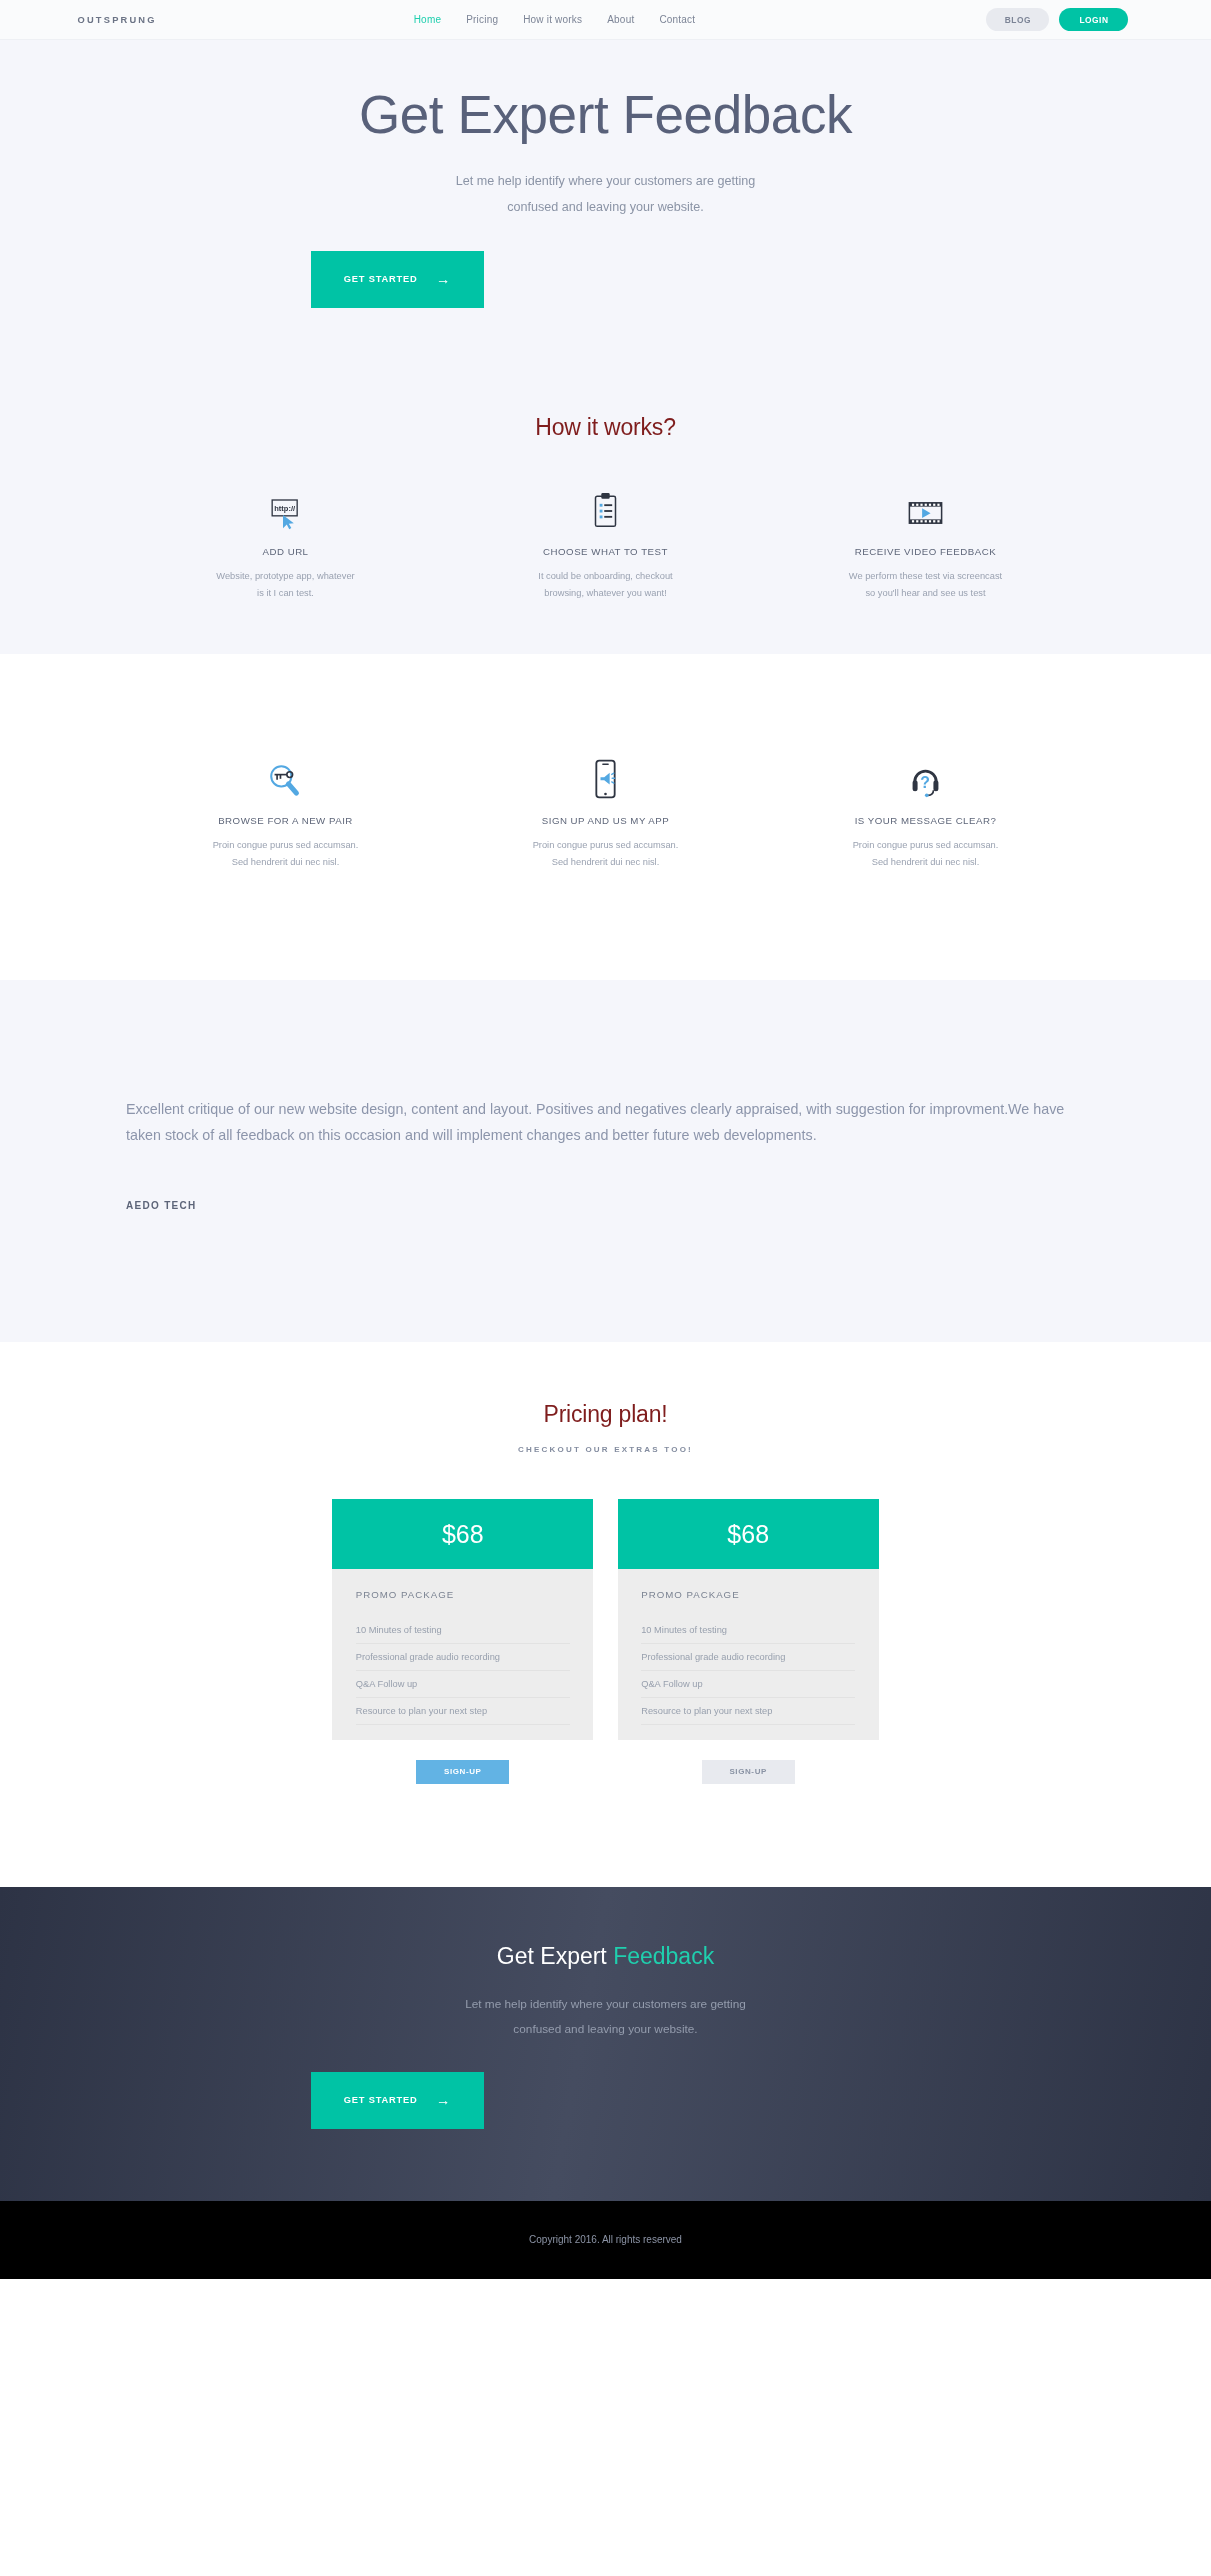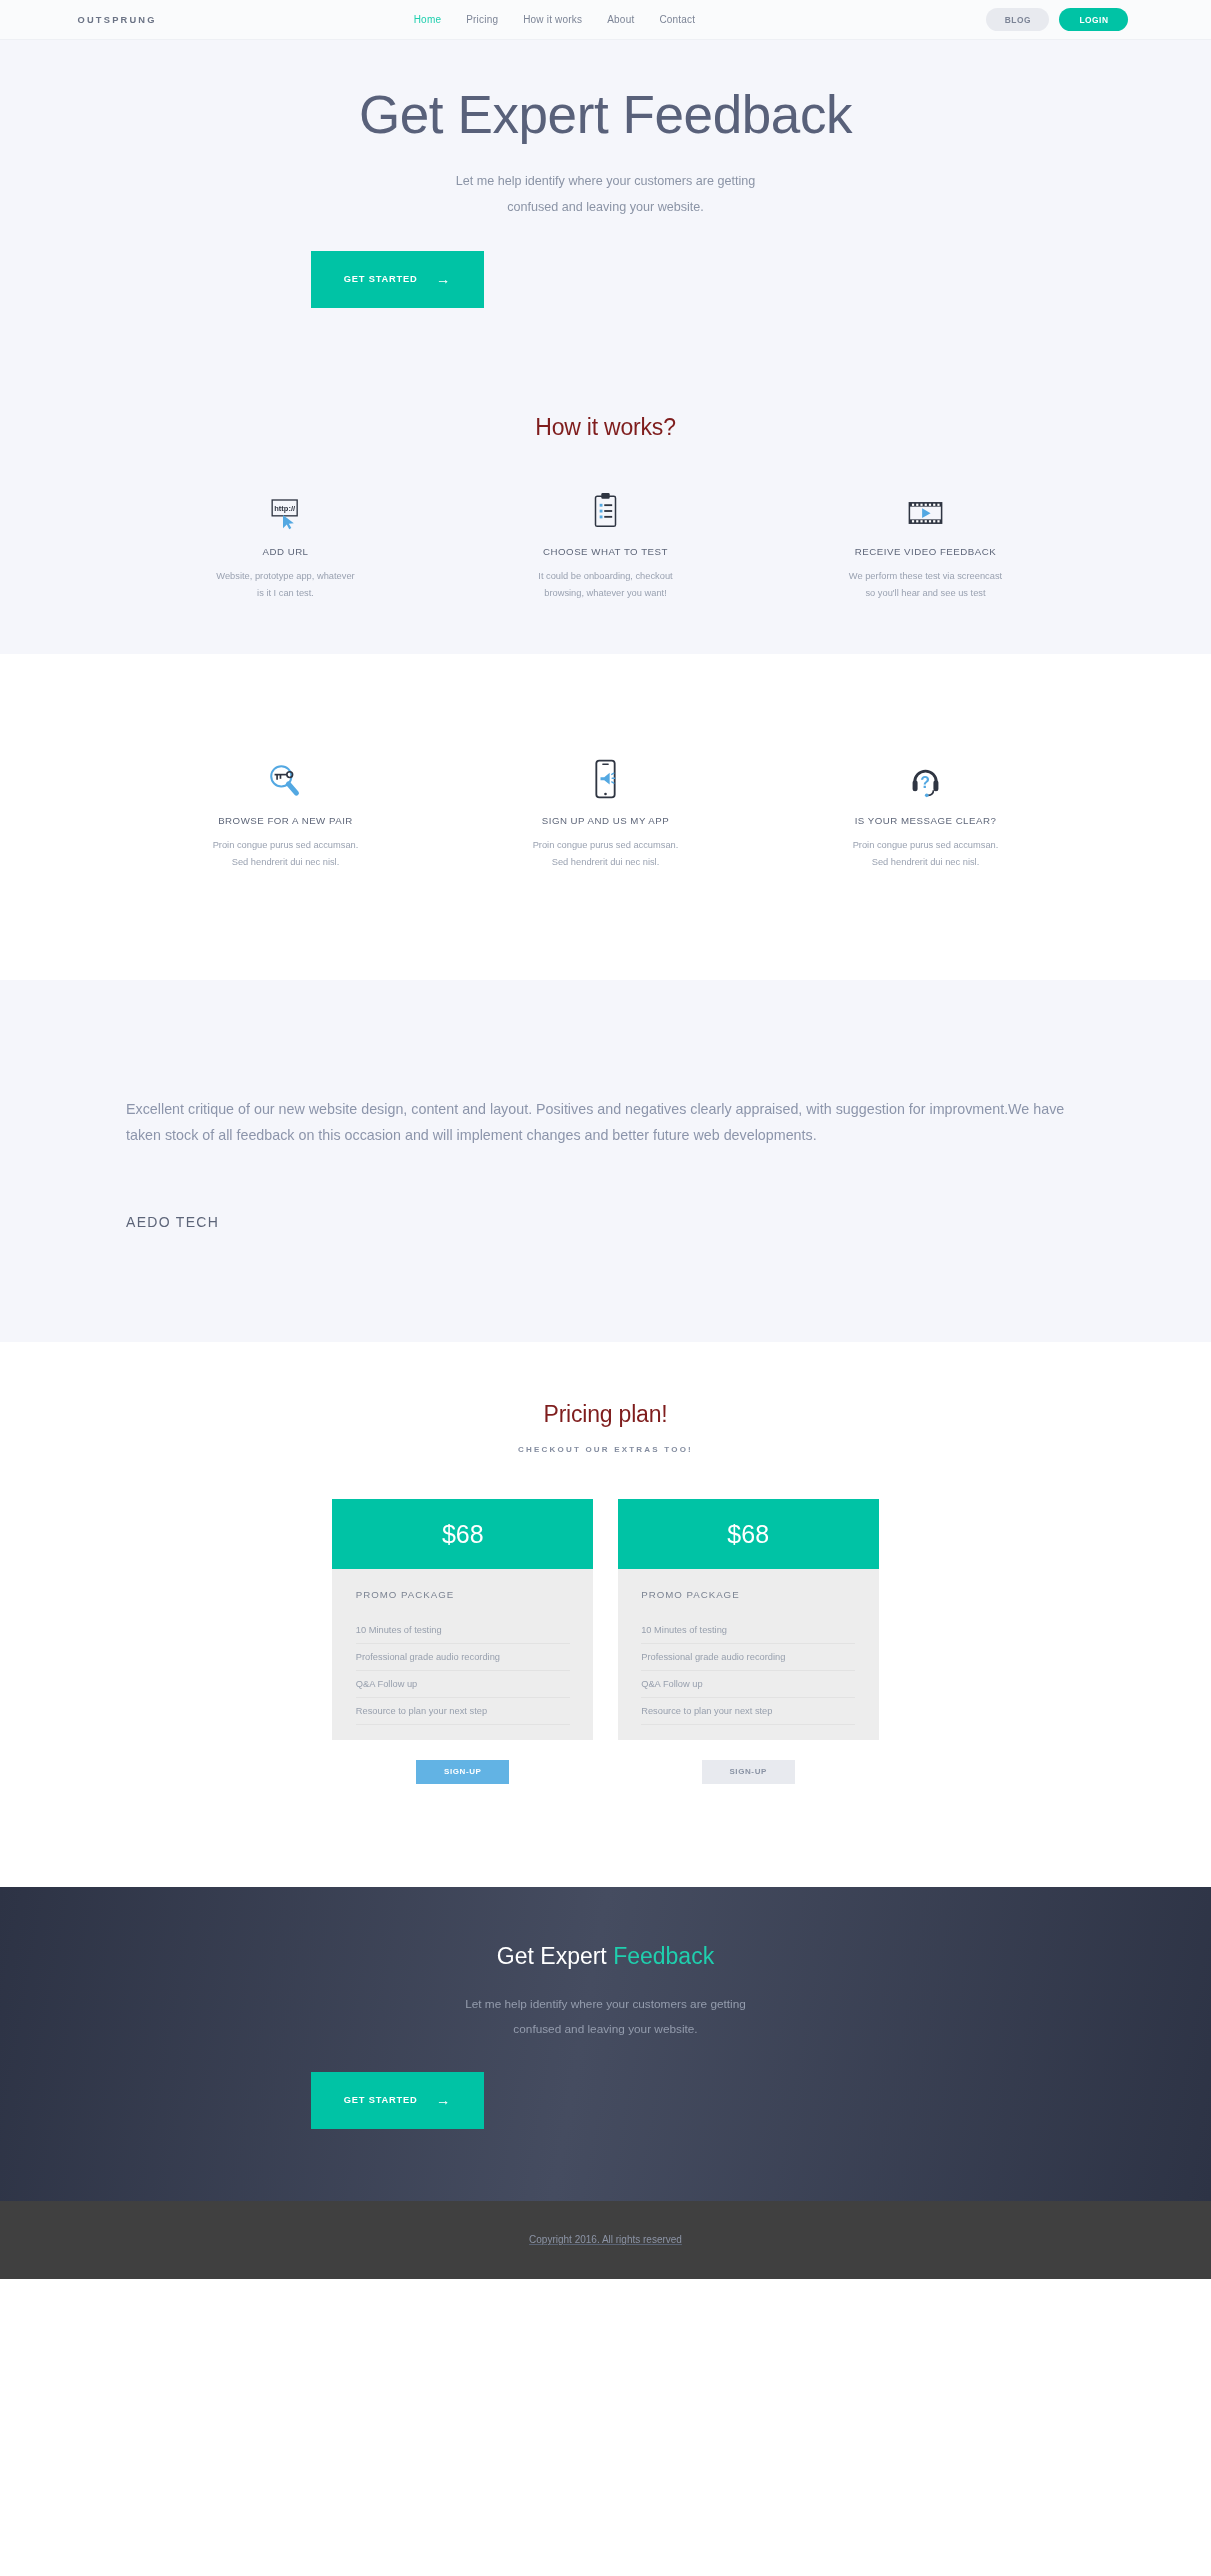--- a/index.html
+++ b/index.html
@@ -100,22 +100,22 @@
   .howitworks { background:#f5f6fb; padding:40px 0 52px; }
   .examples { background:#ffffff; padding:56px 0 109px; }
 
   
   .testimonial { background:#f5f6fb; padding:116px 0 0; height:362px; }
   .testimonial .quote {
     width:959px; margin:0 auto;
     font-size:14.3px; line-height:1.82; color:#8c95ab; font-weight:normal;
   }
   .testimonial .author {
-    width:959px; margin:66px auto 0;
-    font-size:14px; font-weight:normal; letter-spacing:1.3px; color:#5d6579;
+    width:959px; margin:52px auto 0;
+    font-size:10px; font-weight:bold; letter-spacing:1.3px; color:#5d6579;
   }
 
   
   .pricing { background:#ffffff; padding:59px 0 0; }
   .pricing-sub {
     margin-top:17px; text-align:center; font-size:8px; font-weight:bold;
     letter-spacing:2.2px; color:#848da0;
   }
   .plans { display:flex; justify-content:center; gap:24.4px; margin-top:45px; }
   .plan { width:261px; }
@@ -150,22 +150,22 @@
     padding:56px 0 72px; text-align:center;
   }
   .cta h2 { font-size:23px; font-weight:normal; color:#ffffff; }
   .cta h2 .accent { color:#1fcfae; }
   .cta p { margin-top:22px; font-size:11.8px; color:#949cad; line-height:2.15; }
   .cta .url-form { margin-top:29px; }
   .cta .url-form .field { background:#eef1f7; border-color:#eef1f7; }
 
   
   .site-footer {
-    background:#404040; height:78px;
-    display:flex; align-items:center; justify-content:center;text-decoration:underline;
+    background:#000000; height:78px;
+    display:flex; align-items:center; justify-content:center;
   }
   .site-footer .copy { font-size:10px; color:#8b93a5; }
 </style>
 </head>
 <body>
 
 <div class="wrap">
 
   <header class="site-header">
     <div class="header-inner">

